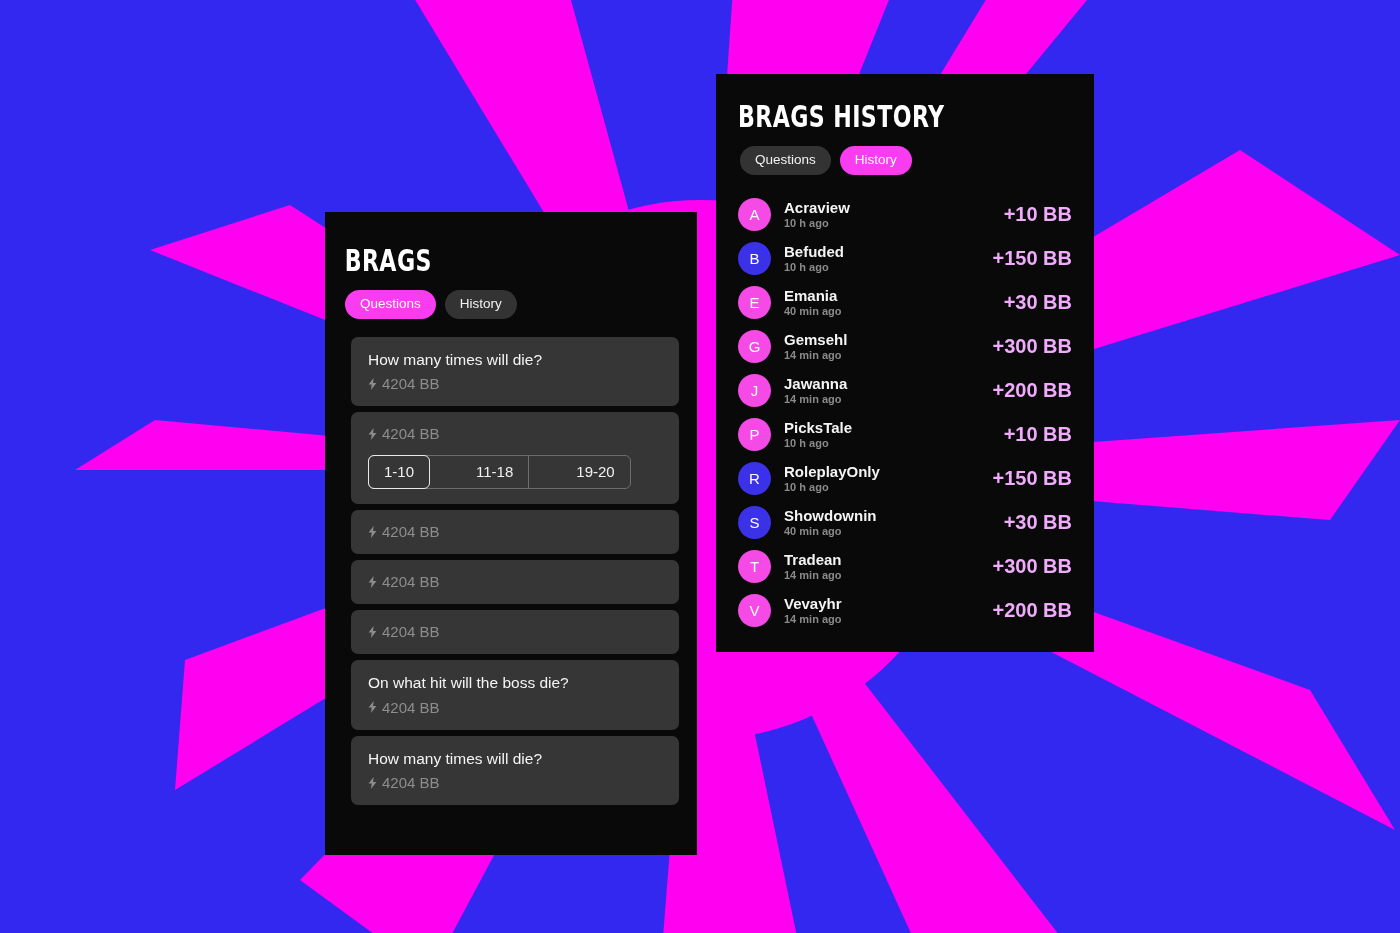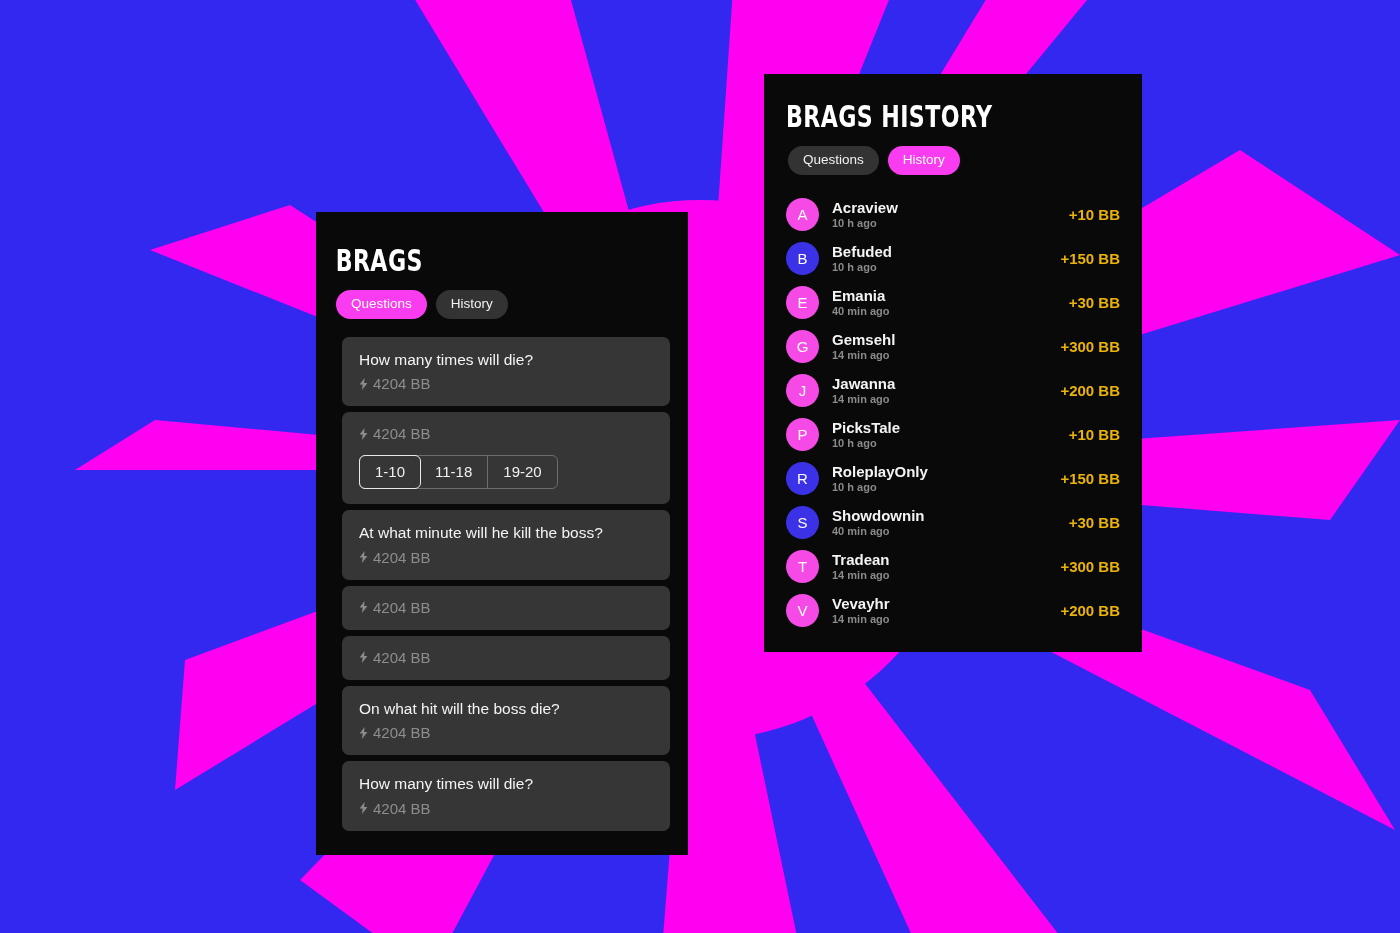--- a/index.html
+++ b/index.html
@@ -33,35 +33,34 @@
 
   
   .panel {
     position: absolute;
     background: #090909;
     box-sizing: border-box;
   }
 
   
   #panel-brags {
-    left: 316px;
+    left: 325px;
     top: 212px;
     width: 372px;
     height: 643px;
     padding: 34px 18px 20px 18px;
   }
 
   
   #panel-history {
     left: 716px;
     top: 74px;
     width: 378px;
     height: 578px;
     padding: 28px 22px 20px 22px;
-    margin-left: 48px;
   }
 
   .panel-title {
     font-family: "DejaVu Sans Condensed", "Liberation Sans Narrow", "Liberation Sans", sans-serif;
     font-weight: 700;
     color: #ffffff;
     letter-spacing: 0.5px;
     text-transform: uppercase;
     margin: 0 0 14px 0;
     line-height: 1;
@@ -132,20 +131,21 @@
   .bolt-icon svg { display: block; }
 
   
   .range-group {
     display: inline-flex;
     margin-top: 14px;
     border: 1px solid #6d6d6d;
     border-radius: 6px;
     overflow: visible;
     position: relative;
+    gap: 32px;
   }
   .range-btn {
     position: relative;
     background: transparent;
     border: none;
     border-right: 1px solid #6d6d6d;
     color: #f0f0f0;
     font-size: 15px;
     font-family: "Liberation Sans", sans-serif;
     padding: 8px 15px 9px 15px;
@@ -195,23 +195,23 @@
     line-height: 1.18;
   }
   .row-time {
     font-size: 11px;
     color: #8a8a8a;
     line-height: 1.2;
     margin-top: 1px;
   }
   .row-amount {
     flex: none;
-    font-size: 15px;
+    font-size: 20px;
     font-weight: 700;
-    color: #eab308;
+    color: #f0abfc;
     text-align: right;
     white-space: nowrap;
     padding-left: 10px;
   }
 </style>
 </head>
 <body>
 
 <div id="stage">
 
@@ -260,21 +260,20 @@
                 <path d="M5.6 0 L0.6 6.6 H3.7 L3.0 12 L8.4 5.1 H5.1 Z" fill="#8d8d8d"></path>
               </svg>
             </span>
             <span>4204 BB</span>
           </div><div class="range-group">
             <button class="range-btn selected">1-10</button>
             <button class="range-btn">11-18</button>
             <button class="range-btn">19-20</button>
           </div></div>
         <div class="question-card">
-          <div class="question-text">At what minute will he kill the boss?</div>
           <div class="question-meta">
             <span class="bolt-icon">
               <svg viewBox="0 0 9 12" width="9" height="12">
                 <path d="M5.6 0 L0.6 6.6 H3.7 L3.0 12 L8.4 5.1 H5.1 Z" fill="#8d8d8d"></path>
               </svg>
             </span>
             <span>4204 BB</span>
           </div>
         </div>
         <div class="question-card">

